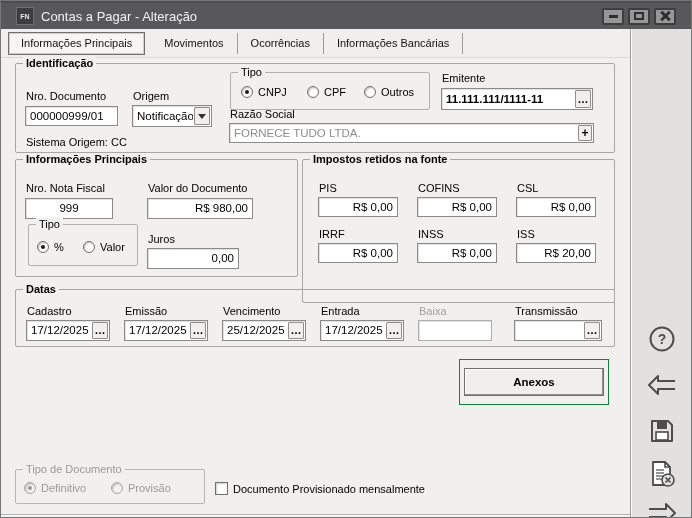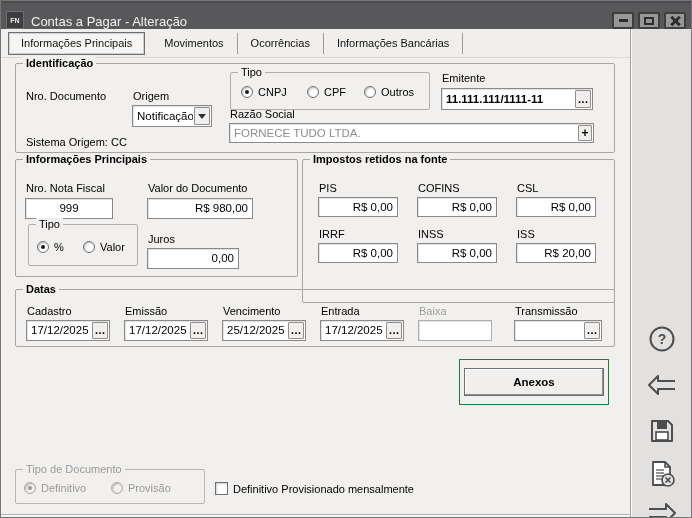--- a/index.html
+++ b/index.html
@@ -2,21 +2,21 @@
 <html><head>
 <meta charset="utf-8">
 <style>
   * { margin:0; padding:0; box-sizing:border-box; font-family:"Liberation Sans", sans-serif; }
   html,body { background:#d0d0d0; }
   .win { position:relative; width:692px; height:518px; background:#f1f0ee; overflow:hidden;
          border:1px solid #777; font-size:11px; color:#000; }
 
   
   .titlebar { position:absolute; left:0; top:0; width:100%; height:28px; background:#58585a;
-              border-top:2px solid #4c4c4e; display:flex; align-items:flex-end; padding:0 5px; }
+              border-top:2px solid #4c4c4e; display:flex; align-items:center; padding:0 15px; }
   .appicon { width:18px; height:18px; background:#3d3d3f; border:1px solid #6e6e70;
              color:#e8e8e8; font-size:7px; font-weight:bold; display:flex; align-items:center;
              justify-content:center; margin-right:7px; }
   .title { color:#f2f2f2; font-size:13px; }
   .winbtns { margin-left:auto; display:flex; gap:4px; }
   .winbtn { width:22px; height:17px; background:#979797; border:2px solid #3e3e3e; border-radius:2px;
             display:flex; align-items:center; justify-content:center; position:relative; }
   .glyph-min { width:9px; height:3px; background:#2e2e2e; }
   .glyph-max { width:10px; height:8px; border:2px solid #2e2e2e; }
   .glyph-x { position:relative; width:10px; height:10px; }
@@ -102,20 +102,23 @@
     <div class="tab">Ocorrências</div>
     <div class="tab">Informações Bancárias</div>
   </div>
 
   <div class="content">
 
     <div class="gb" style="left:14px; top:5px; width:600px; height:90px;">
       <span class="lg">Identificação</span>
 
       <div class="lbl" style="left:10px; top:26px;">Nro. Documento</div>
+      <div class="fld" style="left:9px; top:42px; width:93px; height:20px;">
+        <div class="val">000000999/01</div>
+      </div>
 
       <div class="lbl" style="left:117px; top:26px;">Origem</div>
       <div class="fld" style="left:116px; top:41px; width:80px; height:22px;">
         <div class="val">Notificação</div>
         <div class="mini">
             <span class="dd-arrow"></span>
           </div>
       </div>
 
       <div class="gb" style="left:214px; top:8px; width:200px; height:38px; border-color:#b2b1af;">
@@ -262,21 +265,21 @@
         <span>Definitivo</span>
       </div>
       <div class="radiorow" style="left:95px; top:12px; color:#9a9a9a;">
         <span class="radio dis"></span>
         <span>Provisão</span>
       </div>
     </div>
 
     <div class="radiorow" style="left:214px; top:424px;">
       <span class="checkbox"></span>
-      <span>Definitivo Provisionado mensalmente</span>
+      <span>Documento Provisionado mensalmente</span>
     </div>
 
   </div>
 
   <div class="sidebar">
 
     <div class="sideicon" style="top:296px;">
       <svg width="28" height="28" viewBox="0 0 28 28">
         <circle cx="14" cy="14" r="11.5" fill="none" stroke="#4d4d4d" stroke-width="2"></circle>
         <text x="14" y="19" text-anchor="middle" font-family="DejaVu Sans" font-size="14" font-weight="bold" fill="#4d4d4d">?</text>

